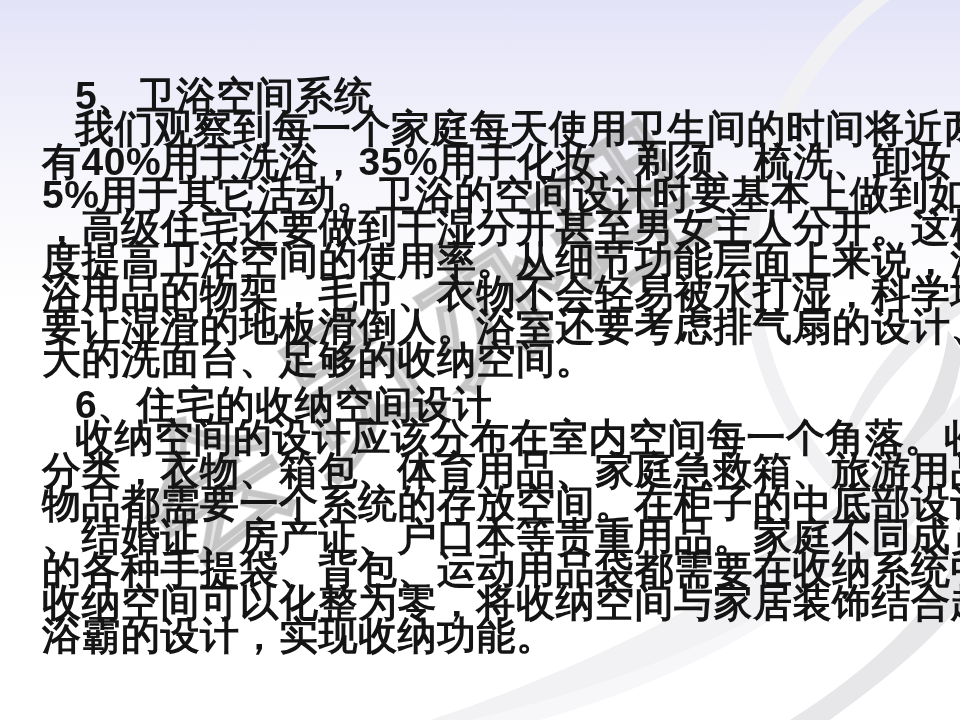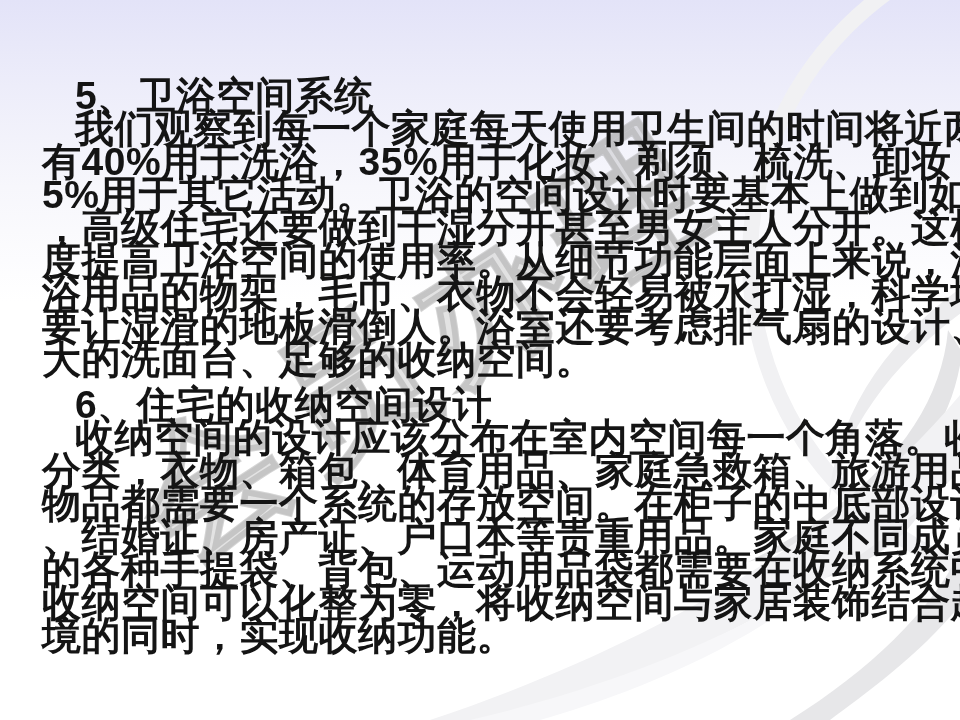--- a/index.html
+++ b/index.html
@@ -101,18 +101,18 @@
     </div>
 
     <div class="section">
       <div class="line indent">6、住宅的收纳空间设计</div>
       <div class="line indent">收纳空间的设计应该分布在室内空间每一个角落。收纳空间需要精细化</div>
       <div class="line">分类，衣物、箱包、体育用品、家庭急救箱、旅游用品、儿童用品、重要</div>
       <div class="line">物品都需要一个系统的存放空间。在柜子的中底部设计保险柜，放置存折</div>
       <div class="line">、结婚证、房产证、户口本等贵重用品。家庭不同成员拥有的规格不一样</div>
       <div class="line">的各种手提袋、背包、运动用品袋都需要在收纳系统中安排合适的位置。</div>
       <div class="line">收纳空间可以化整为零，将收纳空间与家居装饰结合起来，在美化家居环</div>
-      <div class="line">境的同时，实现收纳功能。</div>
+      <div class="line">浴霸的设计，实现收纳功能。</div>
     </div>
 
   </div>
 
 </div>
 
 </body></html>

